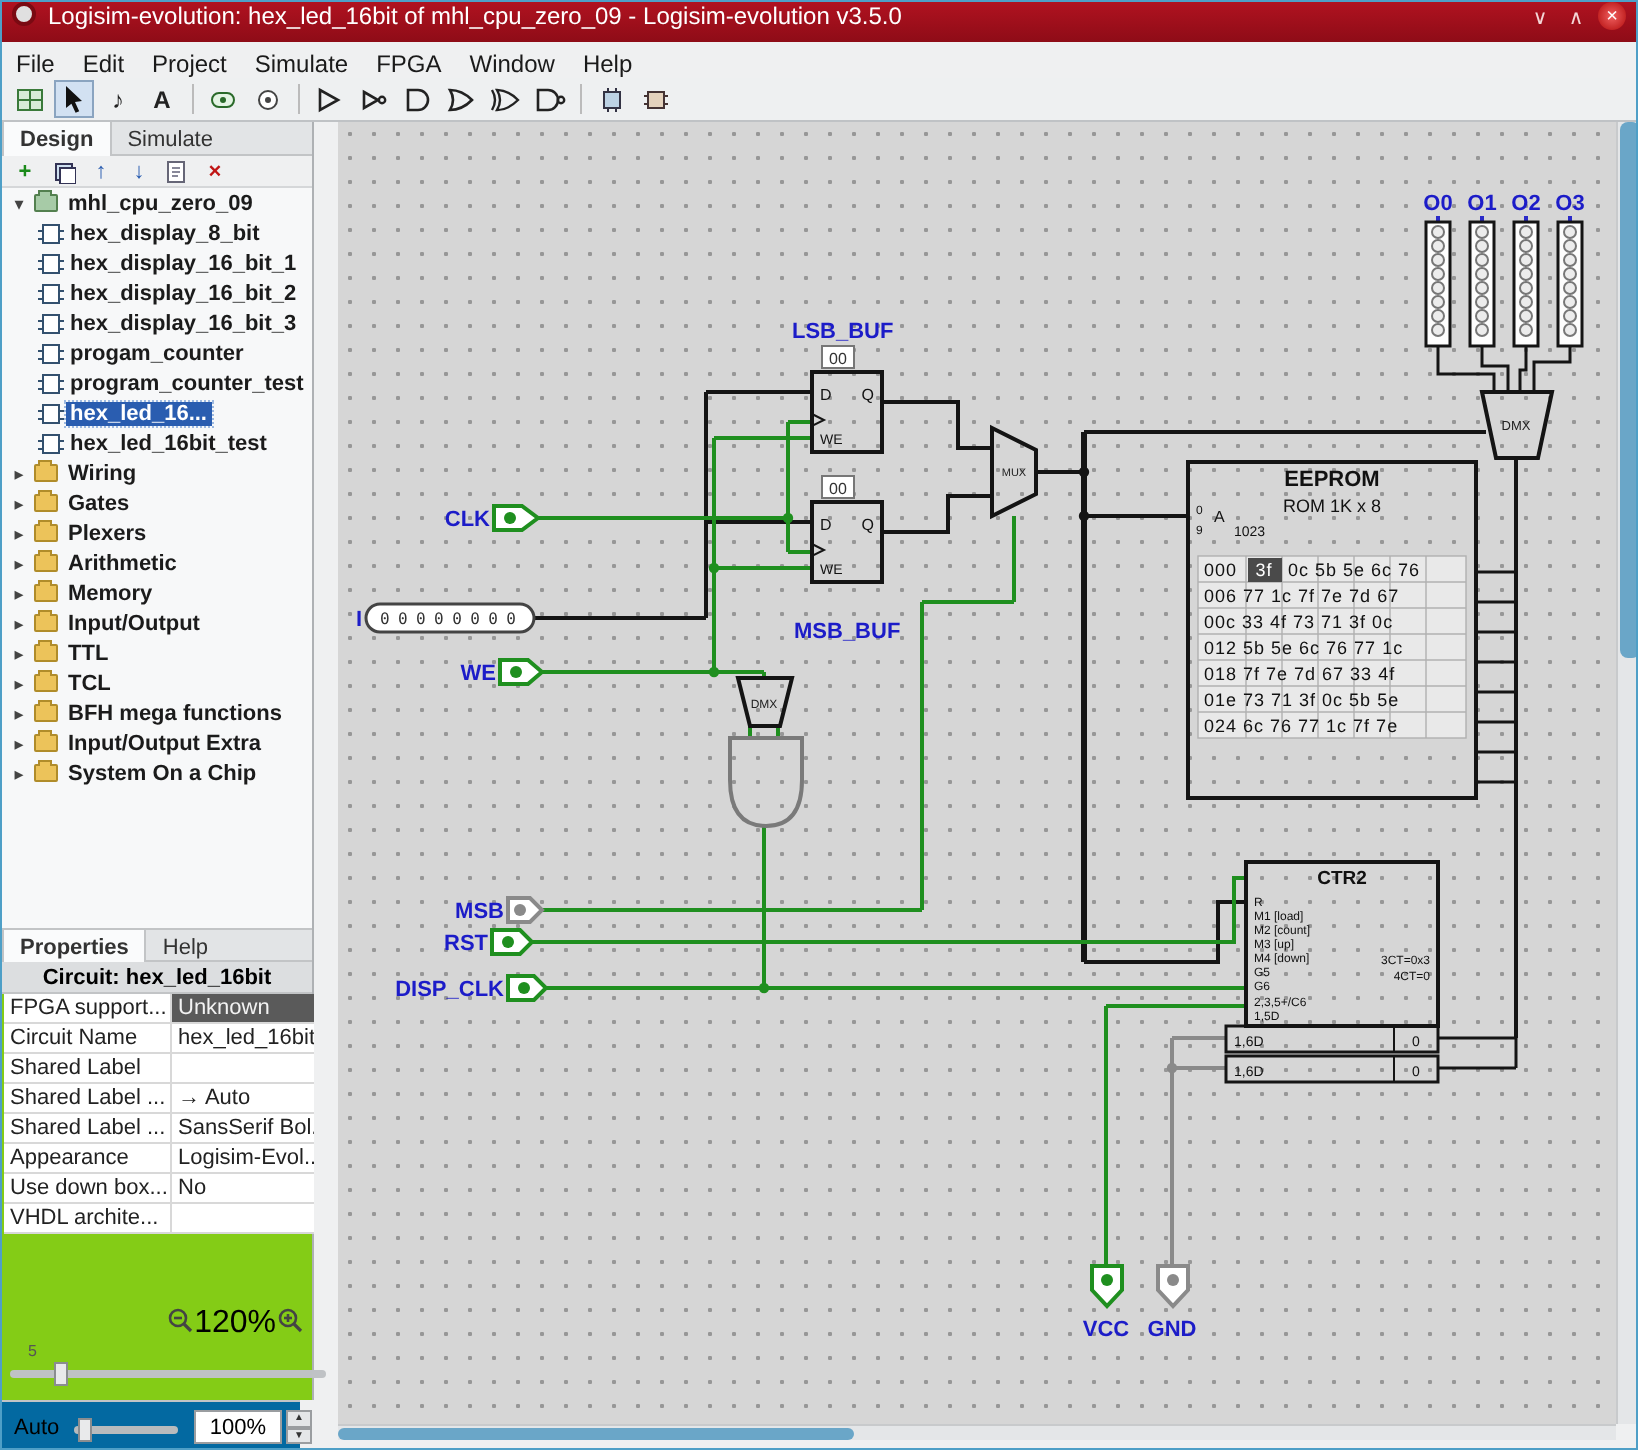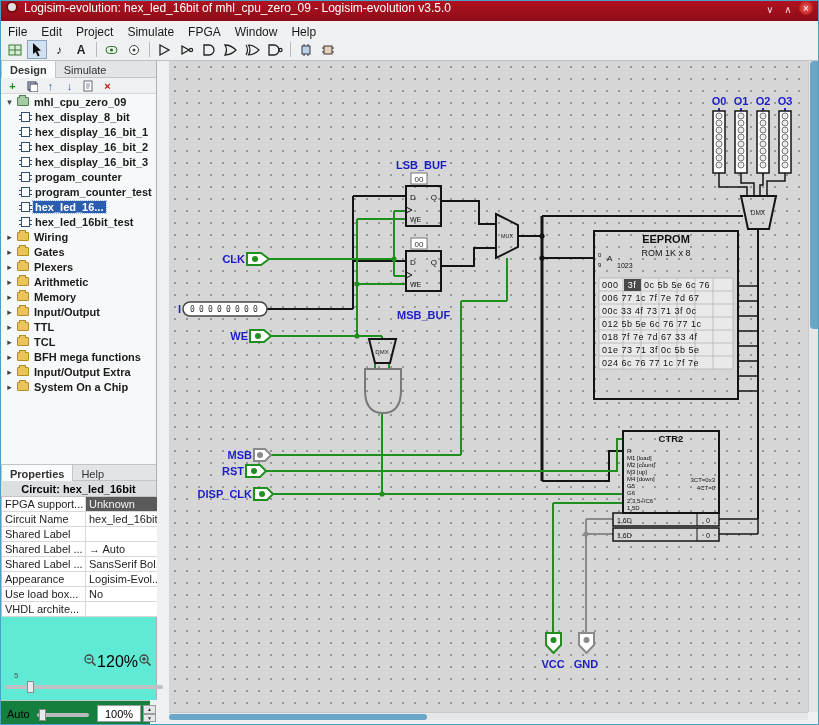--- a/index.html
+++ b/index.html
@@ -17,21 +17,21 @@
   .menubar{position:absolute;left:0;top:20px;width:100%;height:18px;background:#eff0f1;display:flex;align-items:flex-end;gap:14px;padding-left:7px;font-size:12px;color:#1a1a1a}
   .menubar span{cursor:default}
 
   
   .toolbar{position:absolute;left:0;top:38px;width:100%;height:22px;background:#eef0f1;border-bottom:1px solid #bfc2c5;display:flex;align-items:center;gap:2px;padding-left:4px}
   .tbtn{width:20px;height:19px;display:flex;align-items:center;justify-content:center;font-size:12px;color:#222;border:1px solid transparent}
   .tbtn.selected{background:#d2e1f2;border:1px solid #8aa4c0}
   .tsep{width:1px;height:15px;background:#bbb;margin:0 3px}
 
   
-  .leftpanel{position:absolute;left:0;top:60px;width:156px;height:639px;background:#5eead4;border-right:1px solid #aeb1b4}
+  .leftpanel{position:absolute;left:0;top:60px;width:156px;height:639px;background:#84cc16;border-right:1px solid #aeb1b4}
   .tabsrow{position:absolute;left:0;top:0;width:100%;height:17px;background:#e2e4e6;border-bottom:1px solid #c2c4c6;display:flex;font-size:11px}
   .tab{padding:1px 8px 0;height:17px;display:flex;align-items:center;color:#333}
   .tab.active{background:#fafbfc;font-weight:700;border-right:1px solid #c2c4c6;border-left:1px solid #c2c4c6}
   .minibar{position:absolute;left:0;top:17px;width:100%;height:16px;background:#eff0f1;border-bottom:1px solid #d5d7d9;display:flex;align-items:center;gap:4px;padding-left:4px}
   .mbtn{width:15px;height:14px;display:flex;align-items:center;justify-content:center;font-size:11px;font-weight:700}
   .tree{position:absolute;left:0;top:33px;width:100%;height:370px;background:#f7f8f9;overflow:hidden}
   .trow{display:flex;align-items:center;height:15px;font-size:11px;font-weight:700;color:#1b1b1b;padding-left:4px;gap:3px;white-space:nowrap}
   .trow .arr{width:9px;font-size:9px;color:#444;font-weight:400;text-align:center;flex:0 0 9px}
   .tlabel{padding:0 2px}
   .tlabel.sel{background:#2a5db0;color:#fff;outline:1px dotted #9db9e0}
@@ -51,21 +51,21 @@
   .pl{width:84px;border-right:1px solid #d8d8d8;padding:1px 0 0 3px;color:#222;overflow:hidden;white-space:nowrap}
   .pv{flex:1;padding:1px 0 0 3px;color:#222;overflow:hidden;white-space:nowrap}
   .pv.dark{background:#5a5a5a;color:#f2f2f2}
 
   .zoomrow{position:absolute;left:0;top:592px;width:100%;height:18px;display:flex;align-items:center;justify-content:flex-end;padding:0 4px;font-size:16px}
   .ztick{position:absolute;left:13px;top:610px;font-size:8px;color:#555}
   .zslider{position:absolute;left:4px;top:624px;width:158px;height:4px;background:#bfc2c5;border-radius:2px}
   .zthumb{position:absolute;left:22px;top:-4px;width:7px;height:12px;background:#e9eaeb;border:1px solid #8a8d90}
 
   
-  .statusbar{position:absolute;left:0;top:699px;width:149px;height:26px;background:#15803d;border-top:1px solid #c2c4c6;font-size:11px}
+  .statusbar{position:absolute;left:0;top:699px;width:149px;height:26px;background:#0369a1;border-top:1px solid #c2c4c6;font-size:11px}
   .sb-mode{position:absolute;left:6px;top:7px}
   .hslider{position:absolute;left:36px;top:12px;width:52px;height:4px;background:#b8bbbd;border-radius:2px}
   .hthumb{position:absolute;left:2px;top:-4px;width:7px;height:12px;background:#e9eaeb;border:1px solid #8a8d90}
   .sb-val{position:absolute;left:96px;top:4px;width:44px;height:17px;background:#fff;border:1px solid #9a9da0;display:flex;align-items:center;justify-content:center}
   .spin{position:absolute;left:142px;top:4px;width:13px;height:17px;display:flex;flex-direction:column}
   .spin span{flex:1;font-size:5px;display:flex;align-items:center;justify-content:center;border:1px solid #9a9da0;background:#e4e6e8;color:#333}
 
   
   .canvas{position:absolute;left:168px;top:60px;width:639px;height:651px;background-color:#d6d6d6;background-image:radial-gradient(circle,#979797 1px,rgba(0,0,0,0) 1.2px);background-size:12px 12px}
   
@@ -328,21 +328,21 @@
         </div>
       <div class="prow">
           <div class="pl">Shared Label ...</div>
           <div class="pv">SansSerif Bol...</div>
         </div>
       <div class="prow">
           <div class="pl">Appearance</div>
           <div class="pv">Logisim-Evol...</div>
         </div>
       <div class="prow">
-          <div class="pl">Use load box...</div>
+          <div class="pl">Use down box...</div>
           <div class="pv">No</div>
         </div>
       <div class="prow">
           <div class="pl">VHDL archite...</div>
           <div class="pv"></div>
         </div>
     </div>
 
     <div class="zoomrow">
       <span><svg width="14" height="14">

